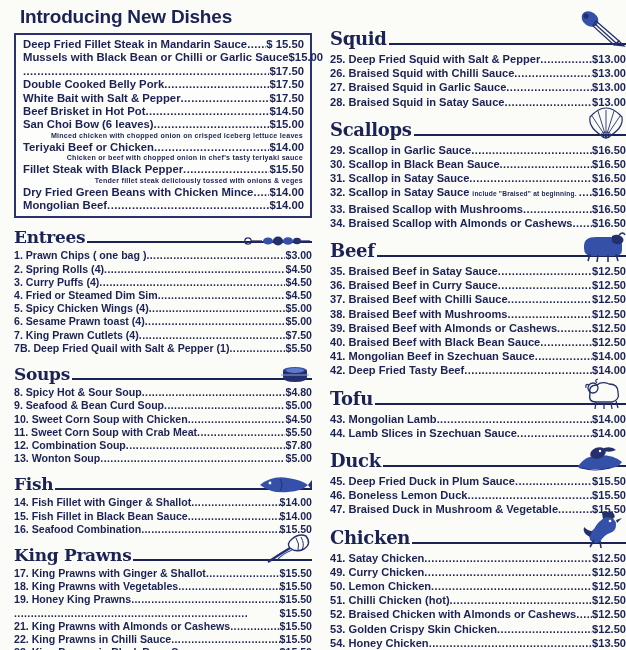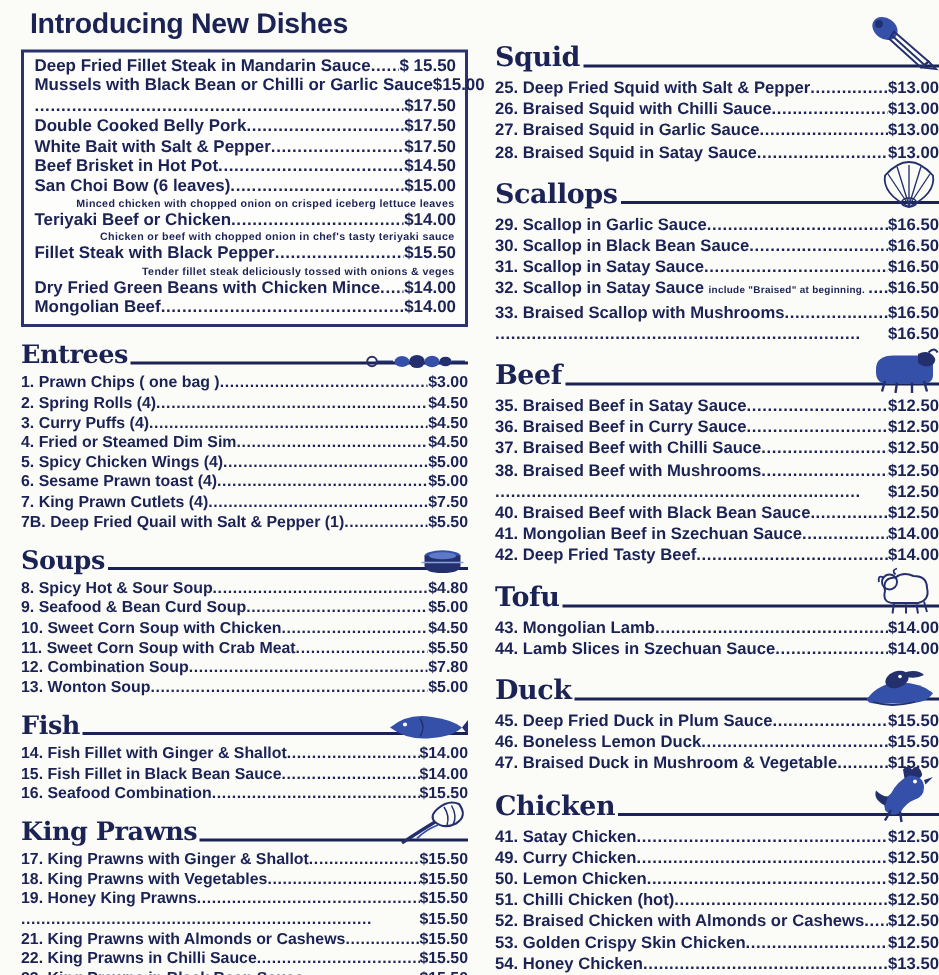--- a/index.html
+++ b/index.html
@@ -440,20 +440,21 @@
               <span class="r-inline">include "Braised" at beginning.</span>
               <span class="r-lead">......................................................................</span>
               <span class="r-price">$16.50</span>
             </div>
             <div class="row">
               <span class="r-name">33. Braised Scallop with Mushrooms</span>
               <span class="r-lead">......................................................................</span>
               <span class="r-price">$16.50</span>
             </div>
             <div class="row">
+              <span class="r-name">34. Braised Scallop with Almonds or Cashews</span>
               <span class="r-lead">......................................................................</span>
               <span class="r-price">$16.50</span>
             </div>
           </div>
         </div>
         <div class="sec">
           <div class="sec-head">
             <div class="sec-title">Beef</div>
             <div class="sec-rule"></div>
             <div class="sec-icon">
@@ -480,20 +481,21 @@
               <span class="r-name">37. Braised Beef with Chilli Sauce</span>
               <span class="r-lead">......................................................................</span>
               <span class="r-price">$12.50</span>
             </div>
             <div class="row">
               <span class="r-name">38. Braised Beef with Mushrooms</span>
               <span class="r-lead">......................................................................</span>
               <span class="r-price">$12.50</span>
             </div>
             <div class="row">
+              <span class="r-name">39. Braised Beef with Almonds or Cashews</span>
               <span class="r-lead">......................................................................</span>
               <span class="r-price">$12.50</span>
             </div>
             <div class="row">
               <span class="r-name">40. Braised Beef with Black Bean Sauce</span>
               <span class="r-lead">......................................................................</span>
               <span class="r-price">$12.50</span>
             </div>
             <div class="row">
               <span class="r-name">41. Mongolian Beef in Szechuan Sauce</span>

